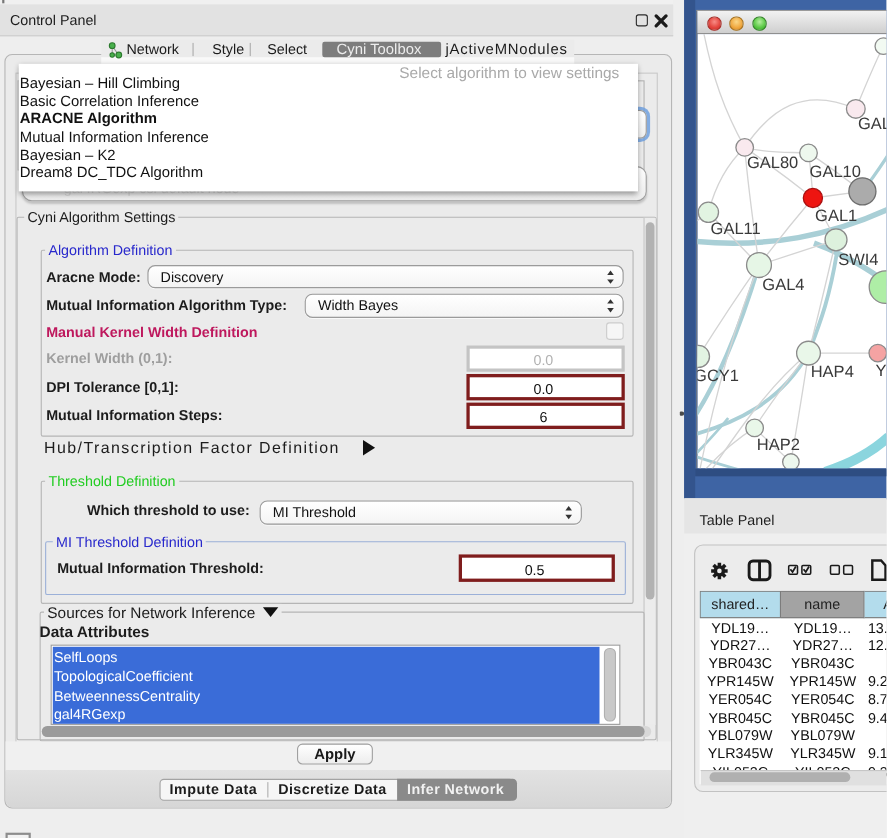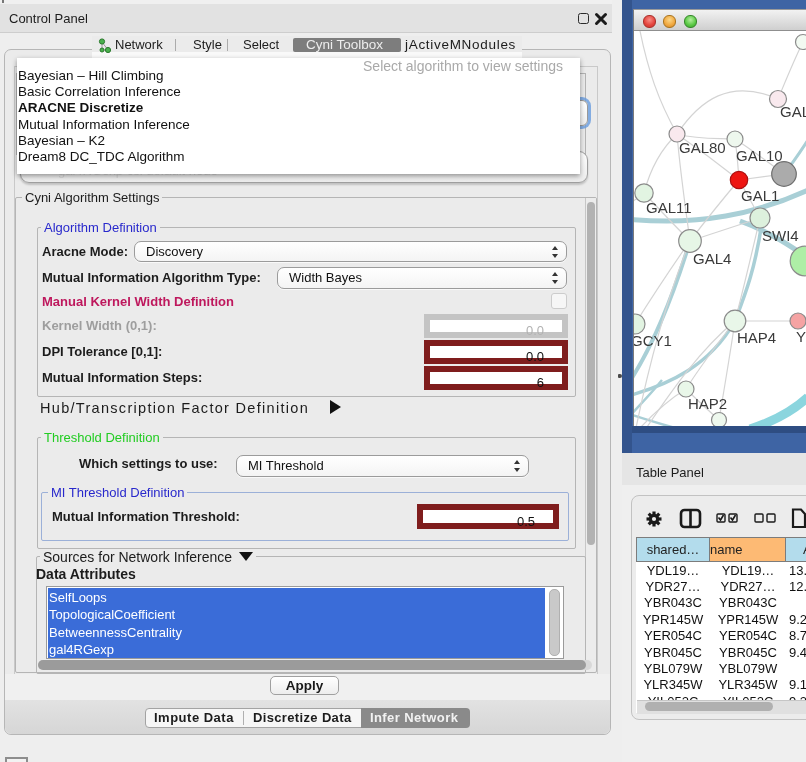--- a/index.html
+++ b/index.html
@@ -6,21 +6,21 @@
 #app{position:relative;width:806px;height:762px;overflow:hidden;background:#eeeeee;
  font-family:"Liberation Sans",sans-serif;-webkit-font-smoothing:antialiased}
 .abs{position:absolute}
 .b{font-weight:bold}
 .t13{font-size:13px;line-height:16px;color:#1c1c1c}
 .combo{position:absolute;background:linear-gradient(#ffffff,#f4f4f4);border:1px solid #9b9b9b;border-radius:7px;box-shadow:0 1px 0 rgba(255,255,255,.7)}
 .combo .lbl{position:absolute;left:11px;top:2px;font-size:13px;color:#111}
 .arr{position:absolute;right:7px;top:50%;width:7px;height:12px;margin-top:-6px}
 .arr:before{content:"";position:absolute;left:0;top:0;border-left:3.5px solid transparent;border-right:3.5px solid transparent;border-bottom:4.5px solid #333}
 .arr:after{content:"";position:absolute;left:0;bottom:0;border-left:3.5px solid transparent;border-right:3.5px solid transparent;border-top:4.5px solid #333}
-.field{position:absolute;background:#fff;border:6px solid #7f1d1d;font-size:13px;color:#111;text-align:right;padding:0 18px 0 0;box-sizing:border-box}
+.field{position:absolute;background:#fff;border:3px solid #7f1d1d;font-size:13px;color:#111;text-align:center;padding:0 4px 0 0;box-sizing:border-box}
 .fieldset{position:absolute;border:1px solid #b5b5b5;border-radius:2px}
 .legend{position:absolute;top:-8px;left:6px;background:#ebebeb;padding:0 3px;font-size:13px}
 .gridlbl{position:absolute;font-size:13px;font-weight:bold;color:#1c1c1c}
 </style>
 </head>
 <body>
 <div id="app">
 
 <div class="abs" style="left:0;top:0;width:612px;height:4px;background:#f0f0f0"></div>
 <div class="abs" style="left:2px;top:0;width:2px;height:3px;background:#777"></div>
@@ -55,21 +55,21 @@
 <div class="abs" style="left:16px;top:73px;width:568px;height:80px;border:1px solid #b3b3b3;background:#ebebeb"></div>
 <div class="abs" style="left:25px;top:100px;width:563px;height:26px;background:linear-gradient(#fff,#eee);border:1px solid #999;border-radius:6px;box-shadow:0 0 0 3px rgba(105,156,222,.8);box-sizing:border-box"></div>
 <div class="abs" style="left:20px;top:151px;width:568px;height:32px;background:linear-gradient(#fdfdfd,#ececec);border:1.5px solid #9e9e9e;border-radius:9px;box-sizing:border-box;box-shadow:0 2px 2px rgba(0,0,0,.18)"></div>
 <div class="abs" style="left:58px;top:163px;font-size:13px;color:#d9d9d9">gal4RGexp csl default node</div>
 
 <div class="abs" style="left:17px;top:58px;width:563px;height:116px;background:#fff;box-shadow:0 2px 5px rgba(0,0,0,.4)"></div>
 <div class="abs" style="left:0;top:58px;width:563px;height:16px;font-size:14px;color:#a9a9a9;text-align:right">Select algorithm to view settings</div>
 <div class="abs" style="left:18px;top:68px;width:540px;font-size:13.5px;line-height:16.2px;color:#111">
 Bayesian – Hill Climbing<br>
 Basic Correlation Inference<br>
-<span class="b">ARACNE Discretize</span><br>
+<span class="b">ARACNE Algorithm</span><br>
 Mutual Information Inference<br>
 Bayesian – K2<br>
 Dream8 DC_TDC Algorithm
 </div>
 
 <div class="fieldset" style="left:15px;top:197px;width:580px;height:474px">
  <div class="legend" style="color:#1c1c1c">Cyni Algorithm Settings</div>
 </div>
 
 <div class="abs" style="left:585px;top:198px;width:10px;height:461px;background:#ececec;border-left:1px solid #c6c6c6"></div>
@@ -96,21 +96,21 @@
 <div class="field" style="left:424px;top:340px;width:144px;height:24px;line-height:22px">0.0</div>
 <div class="gridlbl" style="left:42px;top:370px">Mutual Information Steps:</div>
 <div class="field" style="left:424px;top:366px;width:144px;height:24px;line-height:22px">6</div>
 
 <div class="abs" style="left:40px;top:400px;font-size:14.5px;letter-spacing:1.3px;color:#1c1c1c">Hub/Transcription Factor Definition</div>
 <div class="abs" style="left:330px;top:400px;width:0;height:0;border-top:7.5px solid transparent;border-bottom:7.5px solid transparent;border-left:11px solid #111"></div>
 
 <div class="fieldset" style="left:37px;top:437px;width:537px;height:110px">
  <div class="legend" style="left:3px;color:#22cc22">Threshold Definition</div>
 </div>
-<div class="gridlbl" style="left:79px;top:456px">Which settings to use:</div>
+<div class="gridlbl" style="left:79px;top:456px">Which threshold to use:</div>
 <div class="combo" style="left:236px;top:455px;width:291px;height:20px">
       <span class="lbl">MI Threshold</span>
       <span class="arr"></span>
     </div>
 <div class="fieldset" style="left:41px;top:492px;width:526px;height:47px;border-color:#9bb0d8">
  <div class="legend" style="color:#2828cc">MI Threshold Definition</div>
 </div>
 <div class="gridlbl" style="left:52px;top:509px">Mutual Information Threshold:</div>
 <div class="field" style="left:417px;top:504px;width:142px;height:25px;line-height:23px">0.5</div>
 
@@ -247,21 +247,21 @@
   <rect x="122" y="6" width="8" height="8" rx="1"></rect>
  </g>
  <path d="M73.5 9.5 l2 2.5 3-5" fill="none" stroke="#1a1a1a" stroke-width="1.6"></path>
  <path d="M85.5 9.5 l2 2.5 3-5" fill="none" stroke="#1a1a1a" stroke-width="1.6"></path>
  <path d="M148 1.5 h8 l4 4.5 v13 h-12 z" fill="none" stroke="#1a1a1a" stroke-width="2.2"></path>
 </g>
 </svg>
 
 <div class="abs" style="left:636px;top:537px;width:170px;height:176px;background:#fff;overflow:hidden">
  <div class="abs" style="left:0;top:0;width:74px;height:25px;background:#b3dcec;border:1px solid #7c7c7c;box-sizing:border-box;text-align:center;font-size:13px;line-height:23px;color:#222">shared…</div>
- <div class="abs" style="left:74px;top:0;width:76px;height:25px;background:#fdba74;border:1px solid #7c7c7c;border-left:none;box-sizing:border-box;text-align:left;font-size:13px;line-height:23px;color:#222">name</div>
+ <div class="abs" style="left:74px;top:0;width:76px;height:25px;background:#a3a3a3;border:1px solid #7c7c7c;border-left:none;box-sizing:border-box;text-align:center;font-size:13px;line-height:23px;color:#222">name</div>
  <div class="abs" style="left:150px;top:0;width:40px;height:25px;background:#b3dcec;border:1px solid #7c7c7c;border-left:none;box-sizing:border-box;text-align:center;font-size:13px;line-height:23px;color:#222">&nbsp;A</div>
  <div class="abs" style="left:0;top:25.5px;width:74px;font-size:13px;line-height:16.4px;color:#111;text-align:center">YDL19…<br>YDR27…<br>YBR043C<br>YPR145W<br>YER054C<br>YBR045C<br>YBL079W<br>YLR345W<br>YIL052C</div>
  <div class="abs" style="left:74px;top:25.5px;width:76px;font-size:13px;line-height:16.4px;color:#111;text-align:center">YDL19…<br>YDR27…<br>YBR043C<br>YPR145W<br>YER054C<br>YBR045C<br>YBL079W<br>YLR345W<br>YIL052C</div>
  <div class="abs" style="left:153px;top:25.5px;width:40px;font-size:13px;line-height:16.4px;color:#111">13.1<br>12.4<br>&nbsp;<br>9.2<br>8.7<br>9.4<br>&nbsp;<br>9.1<br>9.3</div>
 </div>
 
 <div class="abs" style="left:637px;top:700px;width:169px;height:13px;background:#e0e0e0;border-top:1px solid #c6c6c6"></div>
 <div class="abs" style="left:645px;top:702px;width:128px;height:9px;background:#b0b0b0;border-radius:4.5px"></div>
 </div>
 

